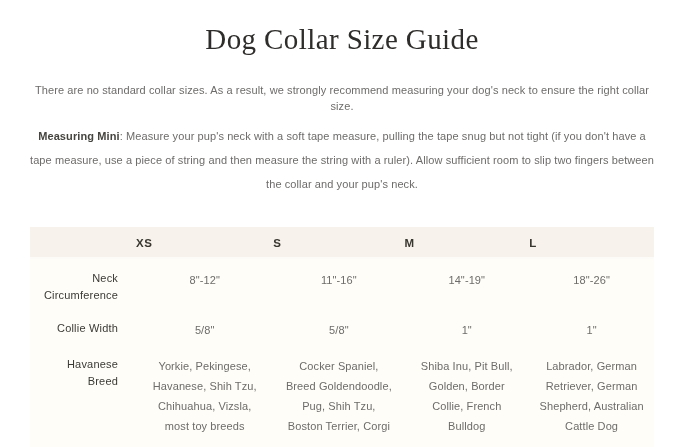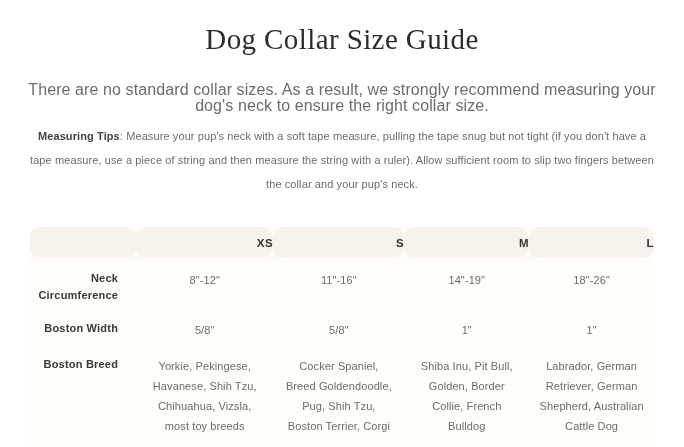--- a/index.html
+++ b/index.html
@@ -1,15 +1,15 @@
 <!DOCTYPE html>
 <html><head>
 <meta charset="utf-8">
 <style>
-  * { margin: 0; padding: 0; box-sizing: border-box; border-radius: 10px; }
+  * { margin: 0; padding: 0; box-sizing: border-box; }
   html, body { background: #ffffff; }
   body {
     width: 684px;
     height: 447px;
     overflow: hidden;
     font-family: "Liberation Sans", "DejaVu Sans", sans-serif;
     -webkit-font-smoothing: antialiased;
   }
   .page {
     width: 684px;
@@ -20,21 +20,21 @@
   .page-title {
     font-family: "Liberation Serif", "DejaVu Serif", serif;
     font-weight: 400;
     font-size: 29px;
     letter-spacing: 0.4px;
     color: #2e2d2b;
     text-align: center;
     margin-bottom: 26px;
   }
   .intro {
-    font-size: 16px;
+    font-size: 11px;
     letter-spacing: 0.1px;
     color: #6d6c6a;
     text-align: center;
     padding: 0 26px;
     margin-bottom: 10px;
     line-height: 16px;
   }
   .tips {
     font-size: 11px;
     letter-spacing: 0.1px;
@@ -62,27 +62,27 @@
   col.c-s  { width: 21%; }
   col.c-m  { width: 20%; }
   col.c-l  { width: 20%; }
   thead th {
     background: #f8f2ec;
     border-bottom: 2px solid #fdfbf7;
     font-size: 11.5px;
     font-weight: 700;
     letter-spacing: 0.6px;
     color: #37362f;
-    text-align: right;
+    text-align: left;
     padding: 9px 0 8px 0;
     height: 31px;
   }
   tbody th.row-label {
     font-size: 11px;
-    font-weight: 700;
+    font-weight: 400;
     color: #3b3a35;
     text-align: right;
     vertical-align: top;
     padding: 8px 18px 8px 4px;
     line-height: 17px;
     letter-spacing: 0.2px;
   }
   tbody td.cell {
     font-size: 11px;
     color: #6d6c6a;
@@ -97,21 +97,21 @@
 </style>
 </head>
 <body>
 
 <div class="page">
 
   <h1 class="page-title">Dog Collar Size Guide</h1>
 
   <p class="intro">There are no standard collar sizes. As a result, we strongly recommend measuring your dog's neck to ensure the right collar size.</p>
 
-  <p class="tips"><strong>Measuring Tips</strong><span>: Measure your pup's neck with a soft tape measure, pulling the tape snug but not tight (if you don't have a tape measure, use a piece of string and then measure the string with a ruler). Allow sufficient room to slip two fingers between the collar and your pup's neck.</span></p>
+  <p class="tips"><strong>Measuring Mini</strong><span>: Measure your pup's neck with a soft tape measure, pulling the tape snug but not tight (if you don't have a tape measure, use a piece of string and then measure the string with a ruler). Allow sufficient room to slip two fingers between the collar and your pup's neck.</span></p>
 
   <div class="table-wrap">
     <table class="size-table">
       <colgroup>
         <col class="c-label">
           <col class="c-xs">
           <col class="c-s">
           <col class="c-m">
           <col class="c-l">
       </colgroup>
@@ -126,28 +126,28 @@
       </thead>
       <tbody>
         <tr class="first-row">
           <th class="row-label">Neck Circumference</th>
           <td class="cell">8"-12"</td>
           <td class="cell">11"-16"</td>
           <td class="cell">14"-19"</td>
           <td class="cell">18"-26"</td>
         </tr>
         <tr>
-          <th class="row-label">Boston Width</th>
+          <th class="row-label">Collie Width</th>
           <td class="cell">5/8"</td>
           <td class="cell">5/8"</td>
           <td class="cell">1"</td>
           <td class="cell">1"</td>
         </tr>
         <tr>
-          <th class="row-label">Boston Breed</th>
+          <th class="row-label">Havanese Breed</th>
           <td class="cell">Yorkie, Pekingese, Havanese, Shih Tzu, Chihuahua, Vizsla, most toy breeds</td>
           <td class="cell">Cocker Spaniel, Breed Goldendoodle, Pug, Shih Tzu, Boston Terrier, Corgi</td>
           <td class="cell">Shiba Inu, Pit Bull, Golden, Border Collie, French Bulldog</td>
           <td class="cell">Labrador, German Retriever, German Shepherd, Australian Cattle Dog</td>
         </tr>
       </tbody>
     </table>
   </div>
 
 </div>

